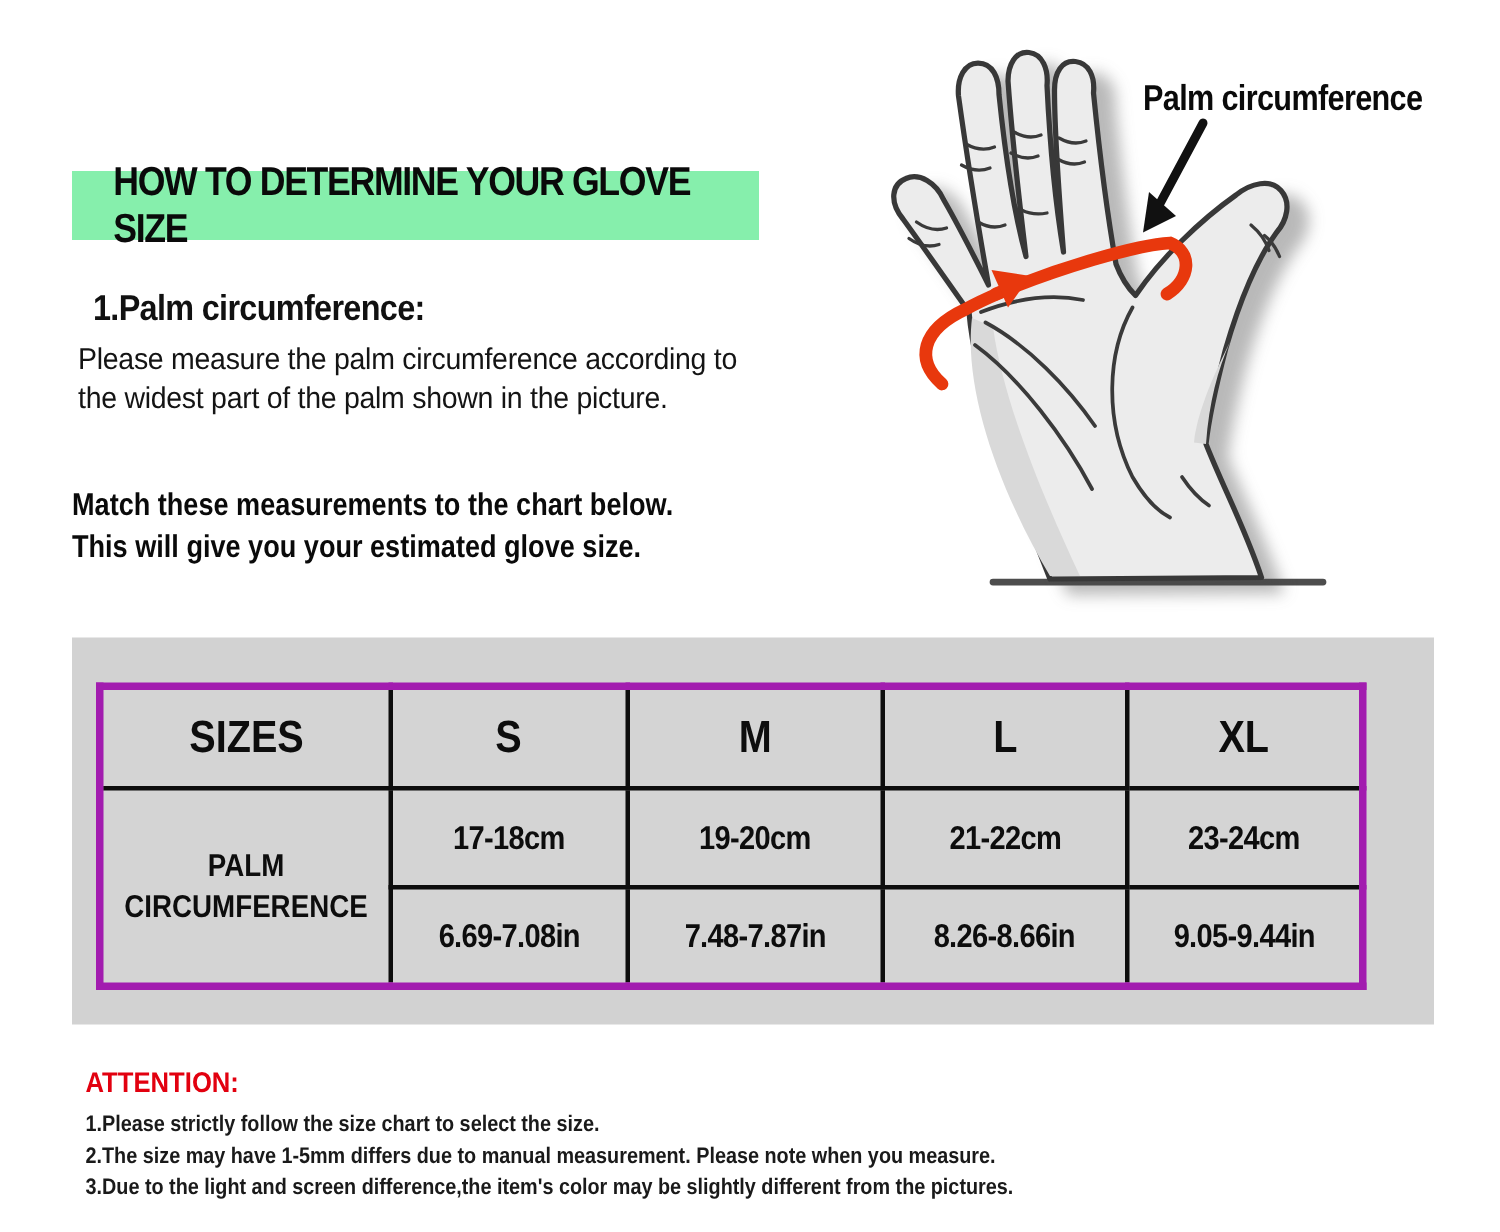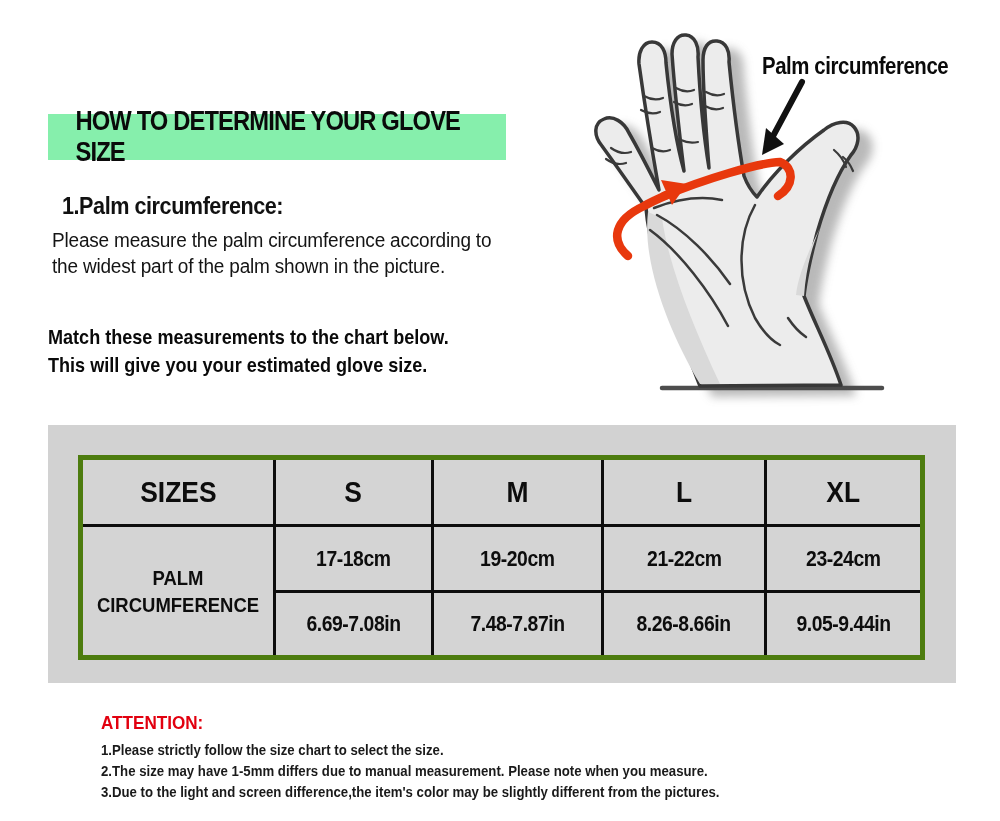--- a/index.html
+++ b/index.html
@@ -51,40 +51,40 @@
     font-size: 24px; font-weight: bold; color: #0a0a0a; letter-spacing: -0.5px;
   }
   .palm-label .cx { transform: scaleX(0.85); }
 
   .table-panel {
     position: absolute; left: 48px; top: 425px;
     width: 908px; height: 258px;
     background: #d2d2d2;
   }
   table.size-table {
-    position: absolute; left: 30px; top: 30px;
+    position: absolute; left: 16px; top: 30px;
     width: 842px; height: 200px;
     border-collapse: collapse; table-layout: fixed;
-    border: 5px solid #4d7c0f;
+    border: 5px solid #a21caf;
   }
   table.size-table th, table.size-table td {
     border: 3px solid #0d0d0d;
     background: #d4d4d4;
     text-align: center; vertical-align: middle;
     color: #0d0d0d;
     overflow: hidden;
   }
   table.size-table th { font-size: 30px; font-weight: bold; }
   td.row-label { font-size: 21px; font-weight: bold; line-height: 27px; }
   td.val { font-size: 22px; font-weight: bold; letter-spacing: -0.5px; }
   tr.hdr-row { height: 68px; }
   tr.cm-row  { height: 66px; }
   tr.in-row  { height: 66px; }
 
-  .attention { position: absolute; left: 57px; top: 712px; margin-left: 44px; }
+  .attention { position: absolute; left: 57px; top: 712px; }
   .attn-heading {
     font-size: 19px; font-weight: bold; color: #e2000f; margin-bottom: 5px;
   }
   .attn-item {
     font-size: 15px; font-weight: bold; color: #1a1a1a;
     line-height: 21px; white-space: pre-wrap;
   }
   .attn-item .cx { transform: scaleX(0.88); }
 </style>
 </head>

